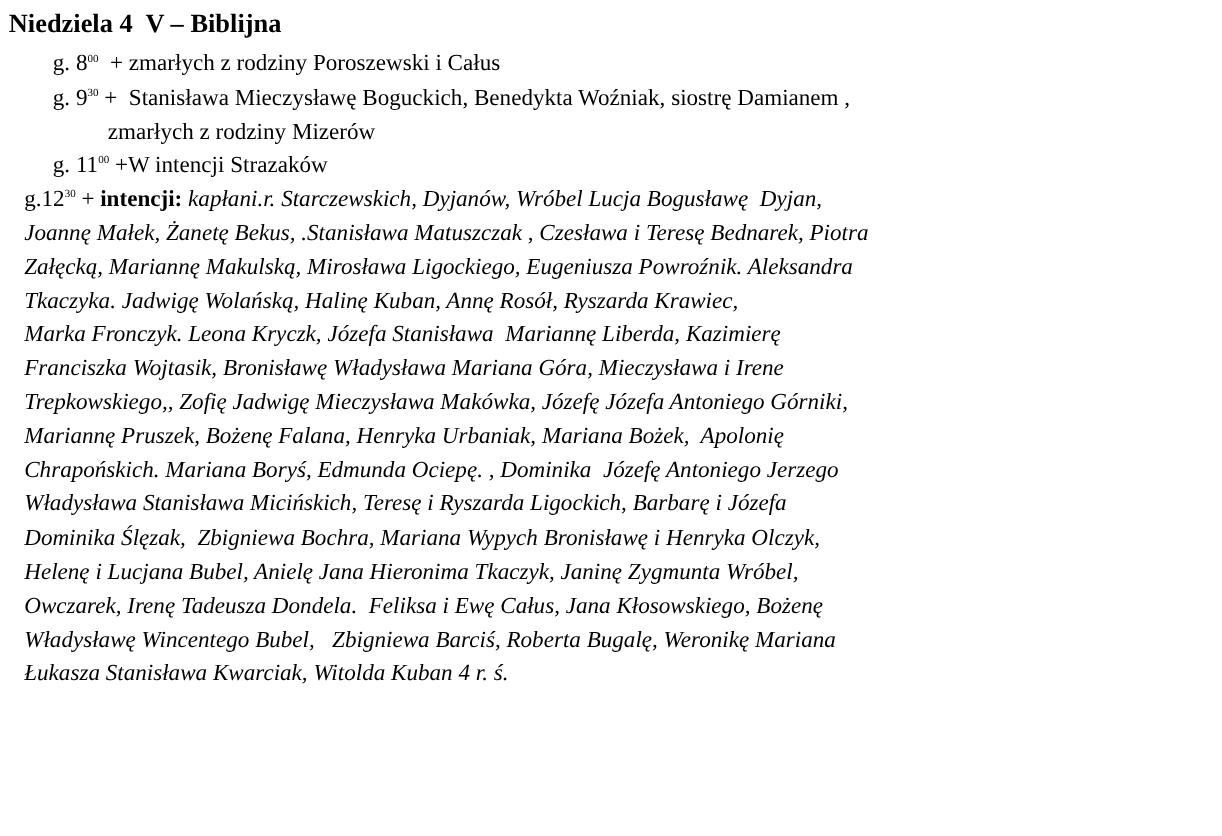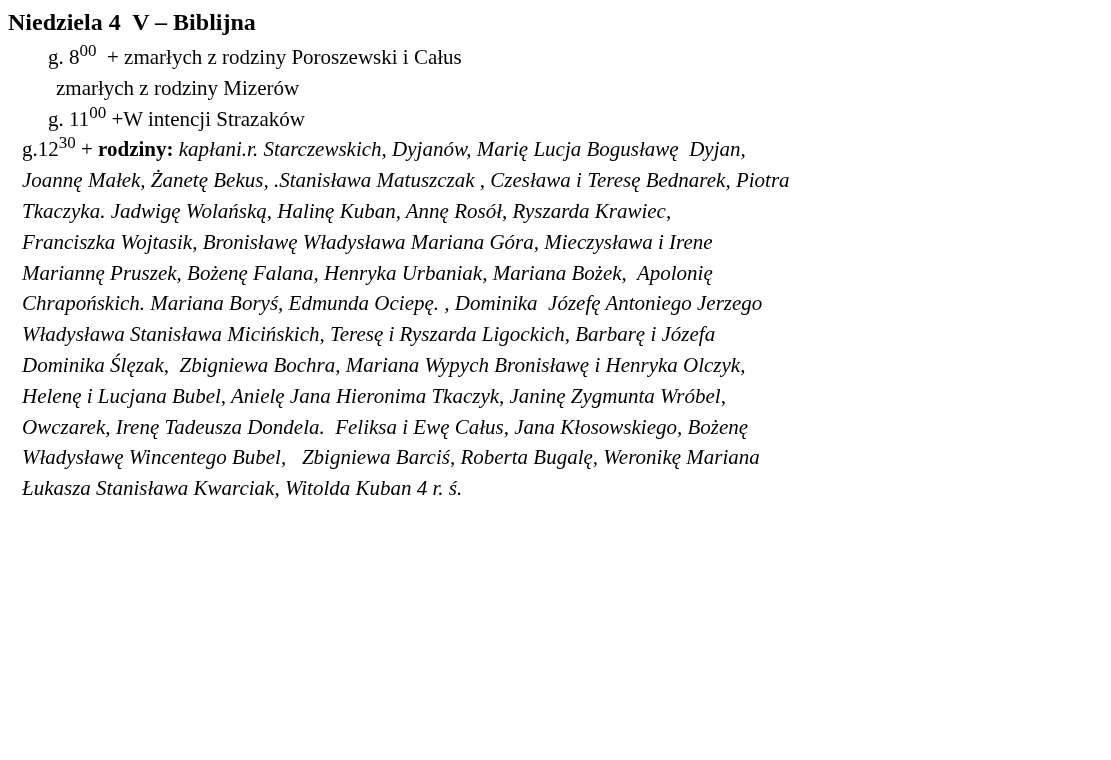--- a/index.html
+++ b/index.html
@@ -27,45 +27,49 @@
     padding-left: 8px;
     white-space: pre;
     margin-bottom: 4px;
   }
   .line {
     font-size: 21px;
     line-height: 30.8px;
     white-space: pre;
   }
   .indent-time { padding-left: 48px; }
-  .indent-wrap { padding-left: 56px; }
+  .indent-wrap { padding-left: 98px; }
   .indent-para { padding-left: 22px; }
   .s-r { font-style: normal; font-weight: normal; }
   .s-b { font-style: normal; font-weight: bold; }
   .s-i { font-style: italic; font-weight: normal; }
   .s-sup {
-    font-size: 17px;
+    font-size: 10px;
     vertical-align: super;
     line-height: 0;
     font-style: normal;
   }
 </style>
 </head>
 <body>
 
 <div class="page">
   <div class="doc-title">Niedziela 4  V – Biblijna</div>
   <div>
       <div class="line indent-time"><span class="s-r">g. 8</span><span class="s-sup">00</span><span class="s-r">  + zmarłych z rodziny Poroszewski i Całus</span></div>
+      <div class="line indent-time"><span class="s-r">g. 9</span><span class="s-sup">30</span><span class="s-r"> +  Stanisława Mieczysławę Boguckich, Benedykta Woźniak, siostrę Damianem ,</span></div>
       <div class="line indent-wrap"><span class="s-r">zmarłych z rodziny Mizerów</span></div>
       <div class="line indent-time"><span class="s-r">g. 11</span><span class="s-sup">00</span><span class="s-r"> +W intencji Strazaków</span></div>
-      <div class="line indent-para"><span class="s-r">g.12</span><span class="s-sup">30</span><span class="s-r"> + </span><span class="s-b">rodziny: </span><span class="s-i">kapłani.r. Starczewskich, Dyjanów, Marię Lucja Bogusławę  Dyjan,</span></div>
+      <div class="line indent-para"><span class="s-r">g.12</span><span class="s-sup">30</span><span class="s-r"> + </span><span class="s-b">intencji: </span><span class="s-i">kapłani.r. Starczewskich, Dyjanów, Wróbel Lucja Bogusławę  Dyjan,</span></div>
       <div class="line indent-para"><span class="s-i">Joannę Małek, Żanetę Bekus, .Stanisława Matuszczak , Czesława i Teresę Bednarek, Piotra</span></div>
+      <div class="line indent-para"><span class="s-i">Załęcką, Mariannę Makulską, Mirosława Ligockiego, Eugeniusza Powroźnik. Aleksandra</span></div>
       <div class="line indent-para"><span class="s-i">Tkaczyka. Jadwigę Wolańską, Halinę Kuban, Annę Rosół, Ryszarda Krawiec,</span></div>
+      <div class="line indent-para"><span class="s-i">Marka Fronczyk. Leona Kryczk, Józefa Stanisława  Mariannę Liberda, Kazimierę</span></div>
       <div class="line indent-para"><span class="s-i">Franciszka Wojtasik, Bronisławę Władysława Mariana Góra, Mieczysława i Irene</span></div>
+      <div class="line indent-para"><span class="s-i">Trepkowskiego,, Zofię Jadwigę Mieczysława Makówka, Józefę Józefa Antoniego Górniki,</span></div>
       <div class="line indent-para"><span class="s-i">Mariannę Pruszek, Bożenę Falana, Henryka Urbaniak, Mariana Bożek,  Apolonię</span></div>
       <div class="line indent-para"><span class="s-i">Chrapońskich. Mariana Boryś, Edmunda Ociepę. , Dominika  Józefę Antoniego Jerzego</span></div>
       <div class="line indent-para"><span class="s-i">Władysława Stanisława Micińskich, Teresę i Ryszarda Ligockich, Barbarę i Józefa</span></div>
       <div class="line indent-para"><span class="s-i">Dominika Ślęzak,  Zbigniewa Bochra, Mariana Wypych Bronisławę i Henryka Olczyk,</span></div>
       <div class="line indent-para"><span class="s-i">Helenę i Lucjana Bubel, Anielę Jana Hieronima Tkaczyk, Janinę Zygmunta Wróbel,</span></div>
       <div class="line indent-para"><span class="s-i">Owczarek, Irenę Tadeusza Dondela.  Feliksa i Ewę Całus, Jana Kłosowskiego, Bożenę</span></div>
       <div class="line indent-para"><span class="s-i">Władysławę Wincentego Bubel,   Zbigniewa Barciś, Roberta Bugalę, Weronikę Mariana</span></div>
       <div class="line indent-para"><span class="s-i">Łukasza Stanisława Kwarciak, Witolda Kuban 4 r. ś.</span></div>
     </div>
 </div>

